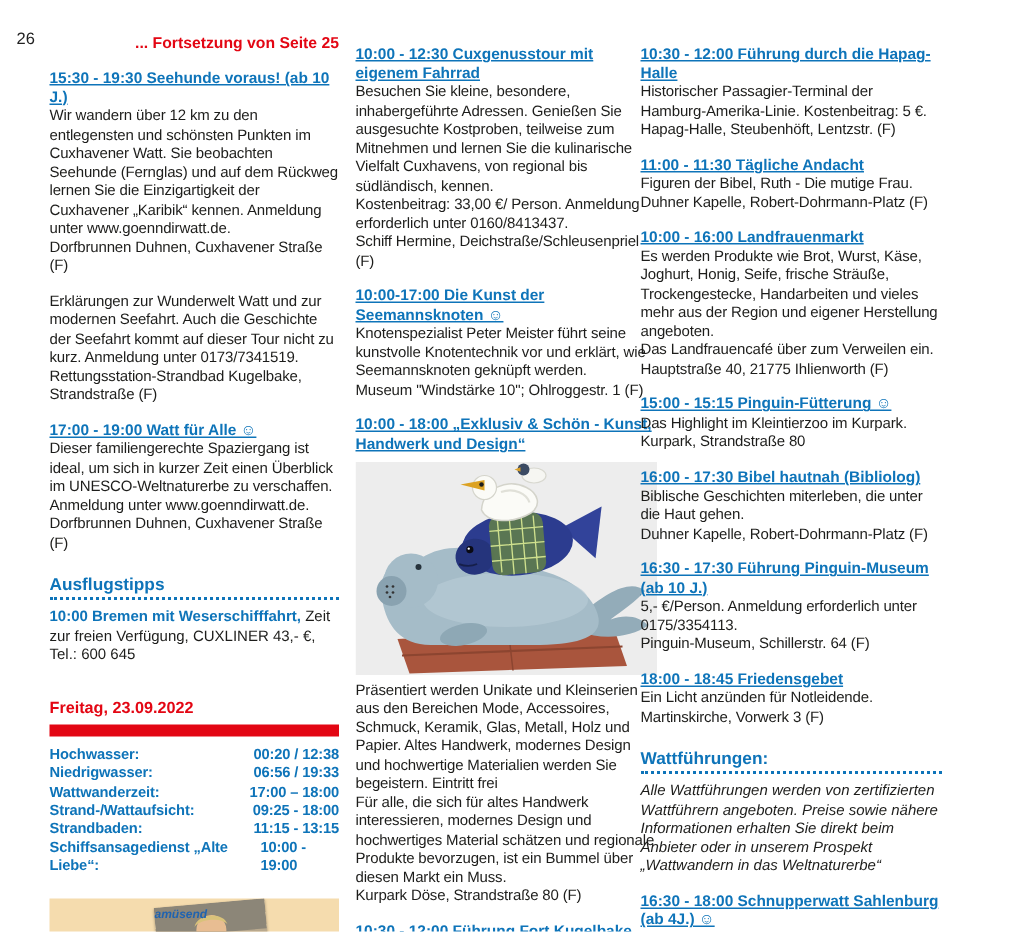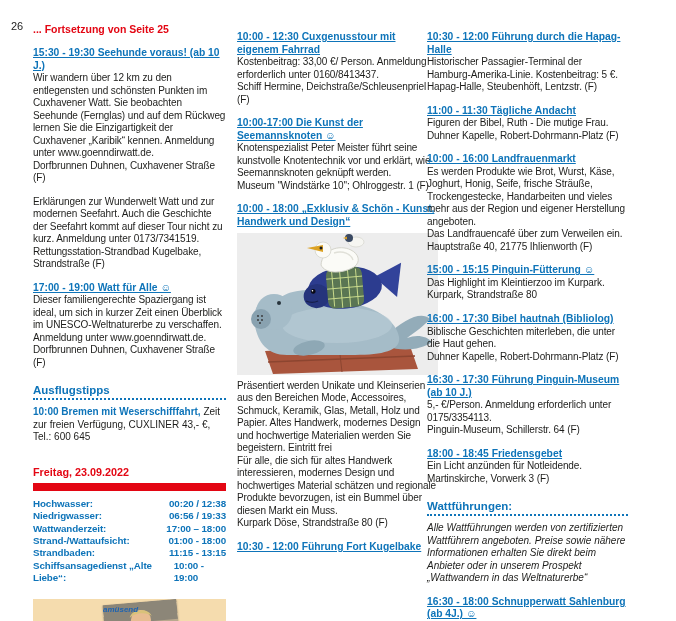--- a/index.html
+++ b/index.html
@@ -16,21 +16,21 @@
   }
   .page-number{
     position:absolute;left:11px;top:20px;font-size:11px;font-weight:400;color:#222;
   }
   .col{position:absolute;}
   #col-left{left:33px;top:23px;width:193px;}
   #col-mid{left:237px;top:31px;width:201px;}
   #col-right{left:427px;top:31px;width:201px;}
 
   .continuation{
-    font-size:10.5px;font-weight:bold;color:var(--red);line-height:13px;margin-bottom:2px;
+    font-size:10.5px;font-weight:bold;color:var(--red);line-height:13px;margin-bottom:2px;text-align:right;
   }
   .event{margin-top:11px;}
   .event:first-child{margin-top:0;}
   .event-title{
     font-size:10.3px;font-weight:bold;color:var(--blue);line-height:12.6px;margin:0;text-decoration:underline;
   }
   .event p{
     margin:0;font-size:10px;line-height:12.5px;color:var(--ink);letter-spacing:-0.1px;
   }
   .section-heading{
@@ -109,21 +109,21 @@
     <div class="tide-row">
       <span>Niedrigwasser:</span>
       <span>06:56 / 19:33</span>
     </div>
     <div class="tide-row">
       <span>Wattwanderzeit:</span>
       <span>17:00 – 18:00</span>
     </div>
     <div class="tide-row">
       <span>Strand-/Wattaufsicht:</span>
-      <span>01:00 - 18:00</span>
+      <span>09:25 - 18:00</span>
     </div>
     <div class="tide-row">
       <span>Strandbaden:</span>
       <span>11:15 - 13:15</span>
     </div>
     <div class="tide-row">
       <span>Schiffsansagedienst „Alte Liebe“:</span>
       <span>10:00 - 19:00</span>
     </div>
   </div>
@@ -141,20 +141,21 @@
         <ellipse cx="37" cy="40" rx="26" ry="9" fill="#c6c2b8"></ellipse>
       </svg>
     </span>
 
   </div>
 </div>
 
 <div class="col" id="col-mid">
   <div class="event">
     <div class="event-title">10:00 - 12:30 Cuxgenusstour mit eigenem Fahrrad</div>
+    <p>Besuchen Sie kleine, besondere, inhabergeführte Adressen. Genießen Sie ausgesuchte Kostproben, teilweise zum Mitnehmen und lernen Sie die kulinarische Vielfalt Cuxhavens, von regional bis südländisch, kennen.</p>
     <p>Kostenbeitrag: 33,00 €/ Person. Anmeldung erforderlich unter 0160/8413437.</p>
     <p>Schiff Hermine, Deichstraße/Schleusenpriel (F)</p>
   </div>
 
   <div class="event">
     <div class="event-title">10:00-17:00 Die Kunst der Seemannsknoten ☺</div>
     <p>Knotenspezialist Peter Meister führt seine kunstvolle Knotentechnik vor und erklärt, wie Seemannsknoten geknüpft werden.</p>
     <p>Museum "Windstärke 10"; Ohlroggestr. 1 (F)</p>
   </div>
 

